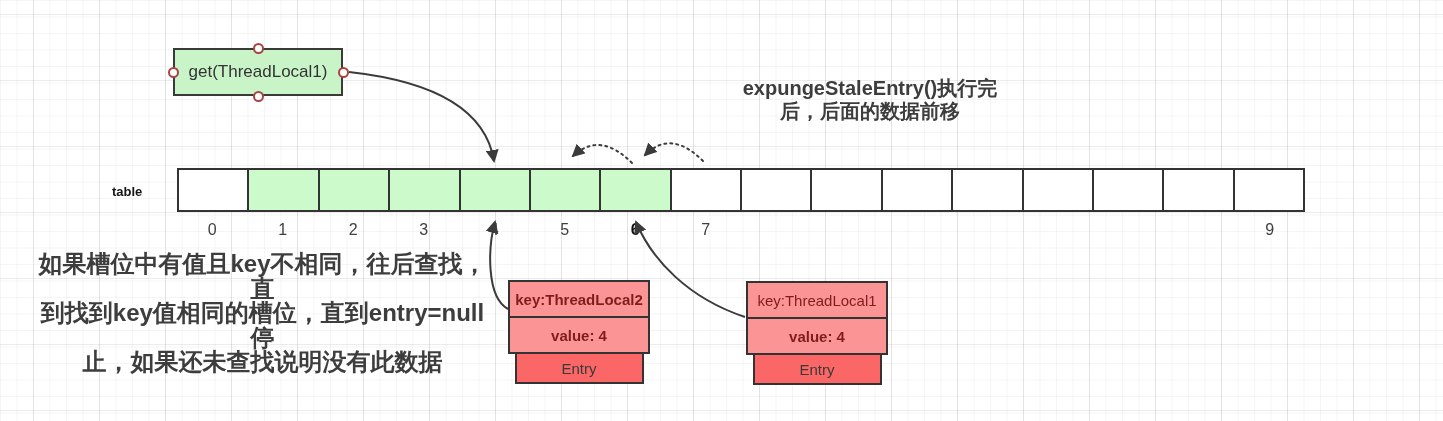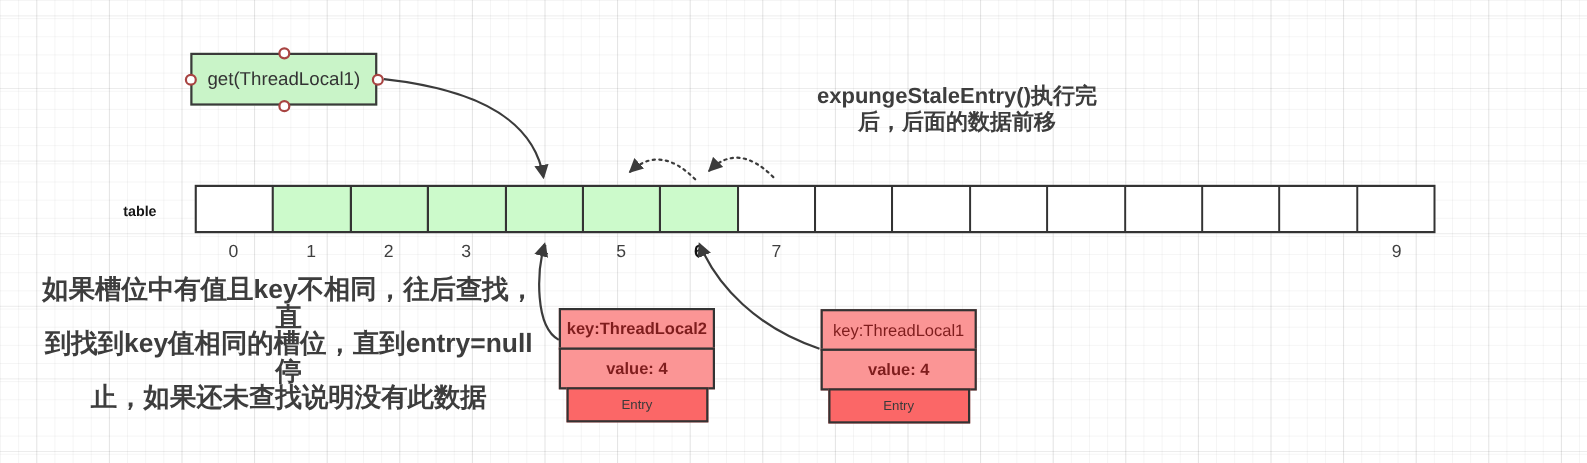--- a/index.html
+++ b/index.html
@@ -64,21 +64,21 @@
     box-sizing:border-box;height:38px;border:2px solid #333;background:#fb9595;
     display:flex;align-items:center;justify-content:center;
     font-size:15px;color:#7f1d1d;
   }
   .erow + .erow{margin-top:-2px;}
   .erow.bold{font-weight:bold;}
   .entry-foot{
     box-sizing:border-box;width:129px;height:32px;margin:-2px auto 0;
     border:2px solid #333;background:#fb6767;
     display:flex;align-items:center;justify-content:center;
-    font-size:12px;color:#3a3a3a;
+    font-size:15px;color:#3a3a3a;
   }
   #entry-box-0{left:508px;top:280px;}
   #entry-box-1{left:746px;top:281px;}
 
   #connectors{left:0;top:0;pointer-events:none;}
 </style>
 </head>
 <body>
 
 <div id="canvas">

